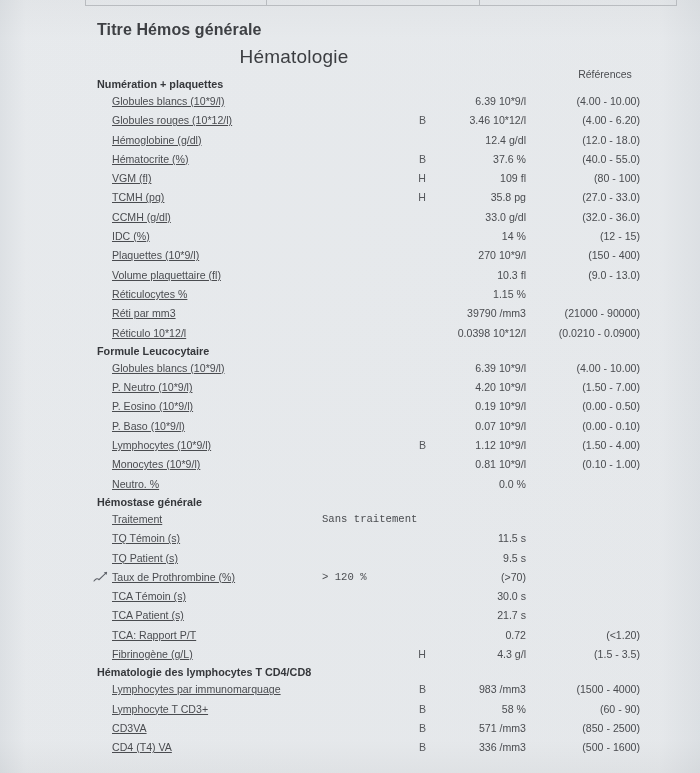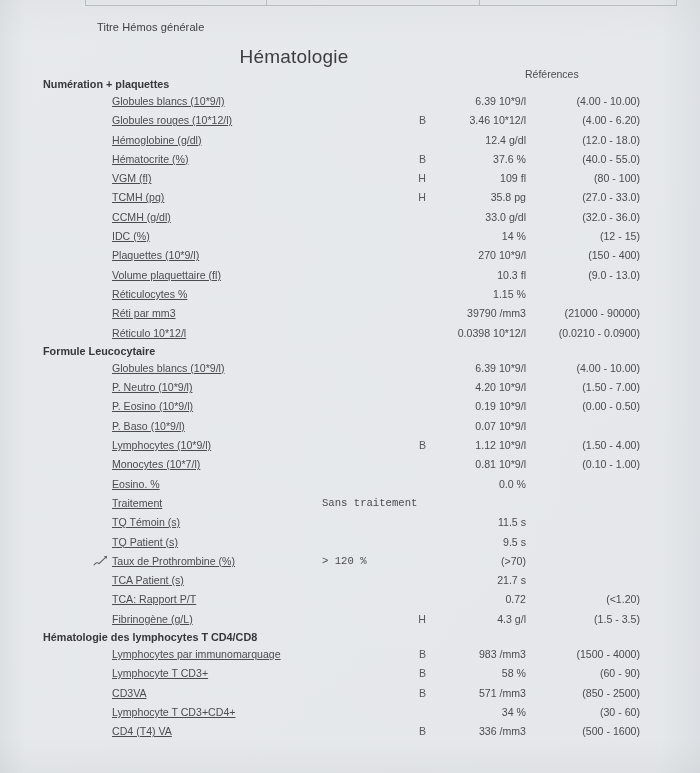--- a/index.html
+++ b/index.html
@@ -42,56 +42,57 @@
     background: #b9bcc0;
   }
   .top-table .vdiv.v1 { left: 180px; }
   .top-table .vdiv.v2 { left: 393px; }
 
   
   .titre-hemos {
     position: absolute;
     left: 97px;
     top: 21px;
-    font-size: 11px;
-    font-weight: normal;
+    font-size: 16px;
+    font-weight: bold;
     color: #3e4044;
     letter-spacing: 0.1px;
   }
   .doc-title {
     position: absolute;
     left: 0;
     top: 46px;
     width: 588px;
     text-align: center;
     font-size: 19px;
     color: #3b3d41;
     letter-spacing: 0.2px;
   }
   .ref-header {
     position: absolute;
     left: 525px;
     top: 68px;
     width: 160px;
+    text-align: center;
     font-size: 10.5px;
     color: #4a4c50;
   }
 
   
   #report {
     position: absolute;
     left: 0;
     top: 76px;
     width: 700px;
   }
   .section-title {
     font-size: 10.8px;
     font-weight: bold;
     color: #35373b;
-    padding-left: 43px;
+    padding-left: 97px;
     height: 16px;
     line-height: 16px;
     white-space: nowrap;
   }
   .row {
     position: relative;
     height: 19.3px;
     line-height: 19.3px;
     white-space: nowrap;
   }
@@ -279,42 +280,44 @@
         <div class="r-note"></div>
         <div class="r-flag"></div>
         <div class="r-value">0.19 10*9/l</div>
         <div class="r-ref">(0.00 - 0.50)</div>
       </div>
       <div class="row">
         <div class="r-label">P. Baso (10*9/l)</div>
         <div class="r-note"></div>
         <div class="r-flag"></div>
         <div class="r-value">0.07 10*9/l</div>
+        <div class="r-ref">(0.00 - 0.10)</div>
       </div>
       <div class="row">
         <div class="r-label">Lymphocytes (10*9/l)</div>
         <div class="r-note"></div>
         <div class="r-flag">B</div>
         <div class="r-value">1.12 10*9/l</div>
         <div class="r-ref">(1.50 - 4.00)</div>
       </div>
       <div class="row">
-        <div class="r-label">Monocytes (10*7/l)</div>
+        <div class="r-label">Monocytes (10*9/l)</div>
         <div class="r-note"></div>
         <div class="r-flag"></div>
         <div class="r-value">0.81 10*9/l</div>
         <div class="r-ref">(0.10 - 1.00)</div>
       </div>
       <div class="row">
-        <div class="r-label">Eosino. %</div>
+        <div class="r-label">Neutro. %</div>
         <div class="r-note"></div>
         <div class="r-flag"></div>
         <div class="r-value">0.0 %</div>
         <div class="r-ref"></div>
       </div>
+      <div class="section-title">Hémostase générale</div>
       <div class="row">
         <div class="r-label">Traitement</div>
         <div class="r-note">Sans traitement</div>
         <div class="r-flag"></div>
         <div class="r-value"></div>
         <div class="r-ref"></div>
       </div>
       <div class="row">
         <div class="r-label">TQ Témoin (s)</div>
         <div class="r-note"></div>
@@ -334,20 +337,27 @@
           <path d="M1 10 C3 7.5, 4.5 7, 6 8.6 L13.6 1.4" fill="none" stroke="#5d6068" stroke-width="1.1" stroke-linecap="round"></path>
           <path d="M10.8 1.2 L14 1 L13.6 4.1 Z" fill="#5d6068"></path>
         </svg>
         <div class="r-label">Taux de Prothrombine (%)</div>
         <div class="r-note">&gt; 120 %</div>
         <div class="r-flag"></div>
         <div class="r-value">(&gt;70)</div>
         <div class="r-ref"></div>
       </div>
       <div class="row">
+        <div class="r-label">TCA Témoin (s)</div>
+        <div class="r-note"></div>
+        <div class="r-flag"></div>
+        <div class="r-value">30.0 s</div>
+        <div class="r-ref"></div>
+      </div>
+      <div class="row">
         <div class="r-label">TCA Patient (s)</div>
         <div class="r-note"></div>
         <div class="r-flag"></div>
         <div class="r-value">21.7 s</div>
         <div class="r-ref"></div>
       </div>
       <div class="row">
         <div class="r-label">TCA: Rapport P/T</div>
         <div class="r-note"></div>
         <div class="r-flag"></div>
@@ -377,27 +387,20 @@
         <div class="r-ref">(60 - 90)</div>
       </div>
       <div class="row">
         <div class="r-label">CD3VA</div>
         <div class="r-note"></div>
         <div class="r-flag">B</div>
         <div class="r-value">571 /mm3</div>
         <div class="r-ref">(850 - 2500)</div>
       </div>
       <div class="row">
-        <div class="r-label">Lymphocyte T CD3+CD4+</div>
-        <div class="r-note"></div>
-        <div class="r-flag"></div>
-        <div class="r-value">34 %</div>
-        <div class="r-ref">(30 - 60)</div>
-      </div>
-      <div class="row">
         <div class="r-label">CD4 (T4) VA</div>
         <div class="r-note"></div>
         <div class="r-flag">B</div>
         <div class="r-value">336 /mm3</div>
         <div class="r-ref">(500 - 1600)</div>
       </div>
     </div>
 
 </div>
 

